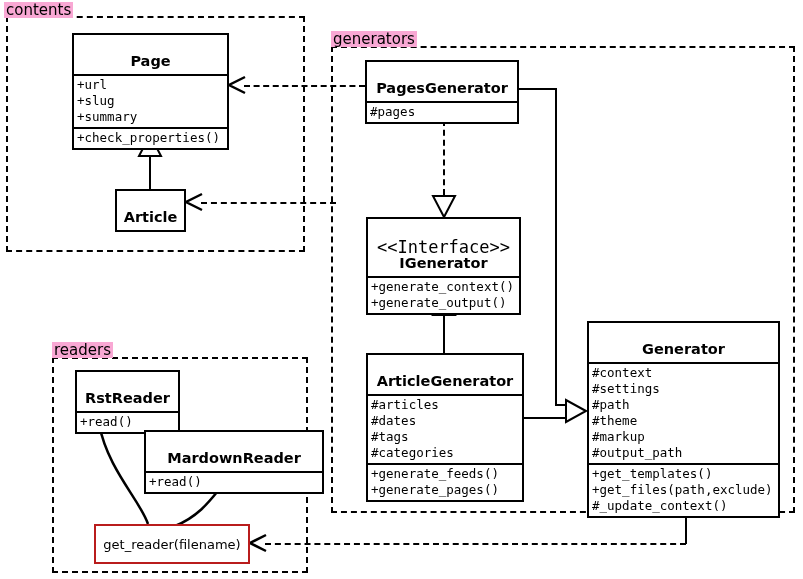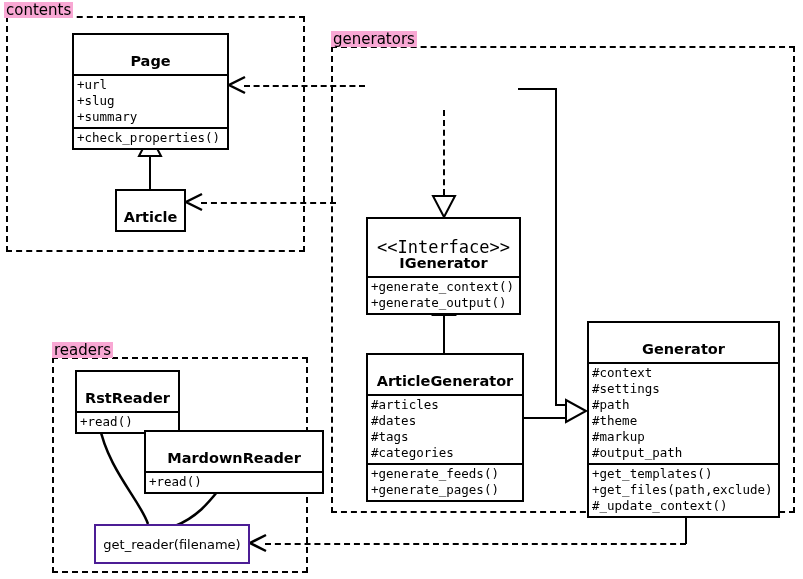--- a/index.html
+++ b/index.html
@@ -67,21 +67,21 @@
   }
   .uml .compartment .row {
     line-height: 16px;
     white-space: nowrap;
     font-family: "DejaVu Sans Mono", monospace;
     font-size: 12.5px;
   }
   .plainbox {
     position: absolute;
     box-sizing: border-box;
-    border: 2px solid #4c1d95;
+    border: 2px solid #b91c1c;
     background: #fff;
     font-family: "DejaVu Sans", sans-serif;
     font-size: 13px;
     display: flex;
     align-items: center;
     justify-content: center;
     z-index: 5;
   }
   
   .ln {
@@ -177,20 +177,26 @@
     </div>
     <div class="compartment">
       <div class="row">+check_properties()</div>
     </div>
   </div>
 
   <div class="uml" style="left:115px; top:189px; width:71px;">
     <div class="name">Article</div>
   </div>
 
+  <div class="uml" style="left:365px; top:60px; width:154px;">
+    <div class="name">PagesGenerator</div>
+    <div class="compartment">
+      <div class="row">#pages</div>
+    </div>
+  </div>
 
   <div class="uml" style="left:366px; top:217px; width:155px;">
     <div class="name">
       <div class="stereo">&lt;&lt;Interface&gt;&gt;</div>
       <div>IGenerator</div>
     </div>
     <div class="compartment">
       <div class="row">+generate_context()</div>
       <div class="row">+generate_output()</div>
     </div>

